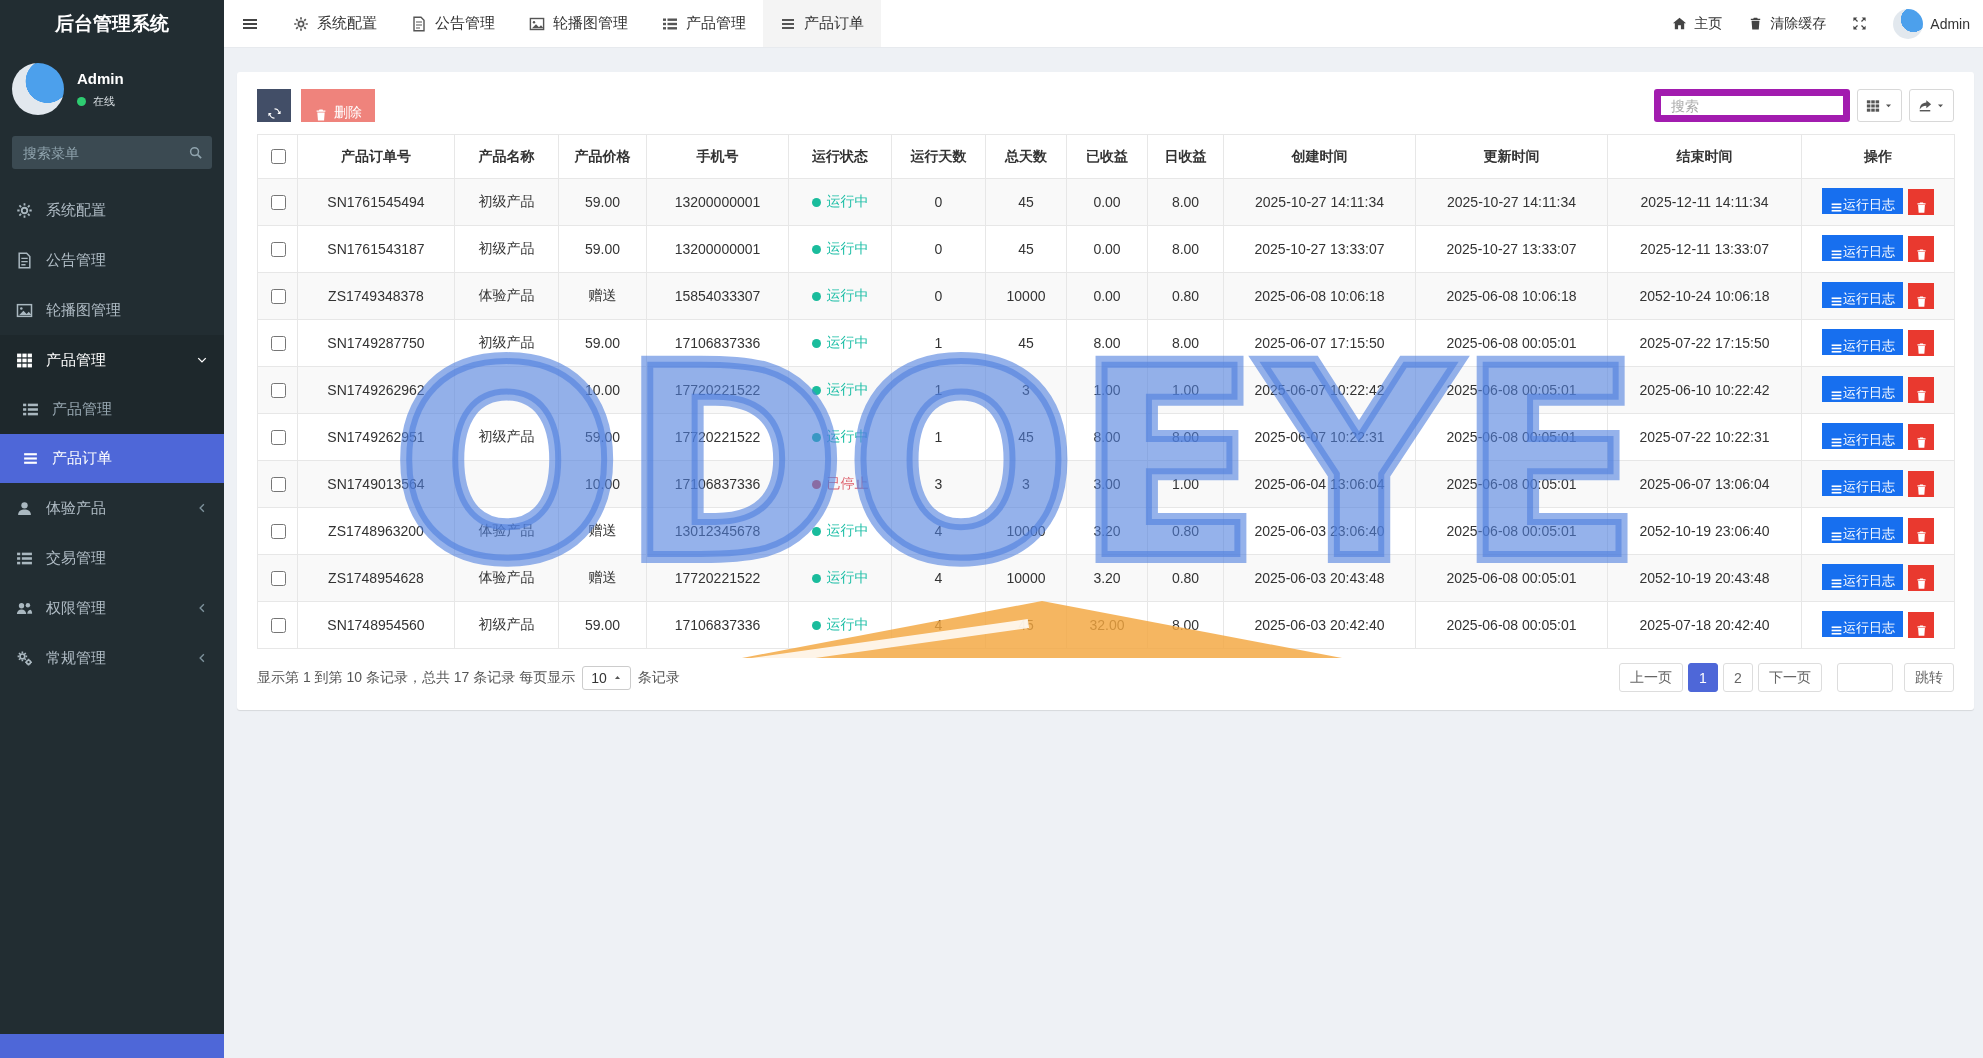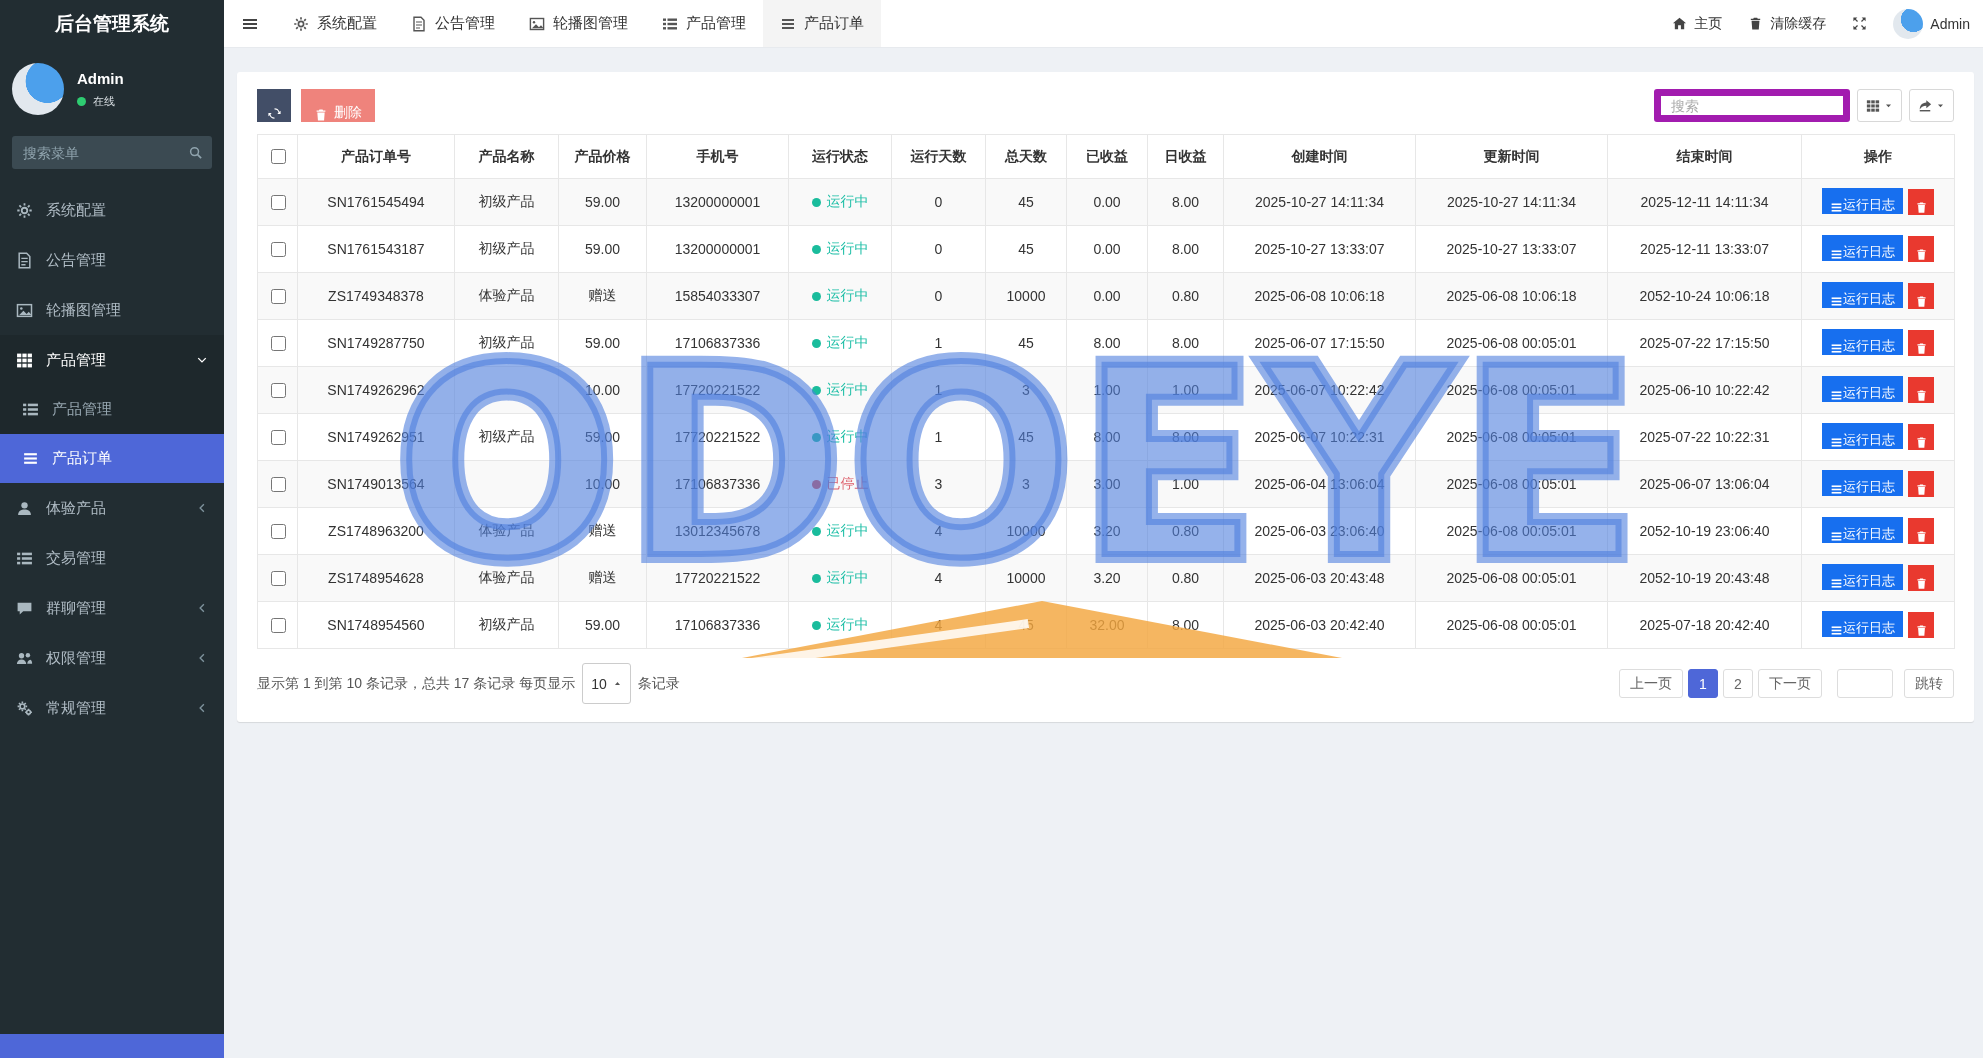--- a/index.html
+++ b/index.html
@@ -72,21 +72,21 @@
   .status.run .dot{background:#1abc9c;}
   .status.stop{color:#dd5f6b;}
   .status.stop .dot{background:#e0514d;}
   .btn-log{background:#176fef;color:#fff;height:26px;padding:0 8px;font-size:13px;gap:0;}
   .btn-log .icon{width:13px;height:13px;}
   .btn-rowdel{width:26px;height:26px;background:#e9392f;color:#fff;margin-left:5px;}
   .btn-rowdel .icon{width:13px;height:13px;}
 
   
   .table-footer{display:flex;align-items:center;margin-top:14px;font-size:14px;color:#555;}
-  .page-size{display:inline-flex;align-items:center;gap:6px;border:1px solid #ccc;border-radius:3px;height:41px;padding:0 8px;margin:0 7px;color:#333;background:#fff;cursor:pointer;}
+  .page-size{display:inline-flex;align-items:center;gap:6px;border:1px solid #ccc;border-radius:3px;height:24px;padding:0 8px;margin:0 7px;color:#333;background:#fff;cursor:pointer;}
   .page-size .caret{width:9px;height:9px;color:#555;}
   .pagination{margin-left:auto;display:flex;align-items:center;gap:5px;justify-content:space-between;}
   .page-btn{min-width:30px;height:29px;padding:0 10px;border:1px solid #ddd;border-radius:3px;background:#fff;color:#666;font-size:14px;display:inline-flex;align-items:center;justify-content:center;cursor:pointer;}
   .page-btn.num{padding:0;width:30px;}
   .page-btn.active{background:#4e67d8;border-color:#4e67d8;color:#fff;}
   .jump-input{width:56px;height:29px;border:1px solid #ddd;border-radius:3px;margin-left:10px;outline:none;}
   .jump-btn{margin-left:6px;}
 
   
   .watermark{position:absolute;left:383px;top:330px;width:1270px;text-align:center;pointer-events:none;z-index:30;}
@@ -216,33 +216,20 @@
             <rect x="5.5" y="6.8" width="9.5" height="2.4"></rect>
             <rect x="1" y="11.1" width="3" height="2.4"></rect>
             <rect x="5.5" y="11.1" width="9.5" height="2.4"></rect>
           </svg>
         </span>
         <span class="label">交易管理</span>
       </div>
       <div class="menu-item">
         <span class="icon">
           <svg viewBox="0 0 16 16" fill="currentColor">
-            <path d="M1.5 2.5h13v8.2H6.8L3.5 13.6v-2.9H1.5z"></path>
-          </svg>
-        </span>
-        <span class="label">群聊管理</span>
-        <span class="icon chevron">
-          <svg viewBox="0 0 16 16" fill="none" stroke="currentColor" stroke-width="1.8">
-            <path d="M10.5 3l-5 5 5 5"></path>
-          </svg>
-        </span>
-      </div>
-      <div class="menu-item">
-        <span class="icon">
-          <svg viewBox="0 0 16 16" fill="currentColor">
             <circle cx="5.2" cy="5.4" r="2.5"></circle>
             <circle cx="11.2" cy="5" r="2.1"></circle>
             <path d="M.8 13.2c0-2.7 2-4.3 4.4-4.3s4.4 1.6 4.4 4.3z"></path>
             <path d="M10.6 12.9c.1-2.1 1.2-3.5 2.9-3.7 1.1.5 1.7 1.9 1.7 3.7z"></path>
           </svg>
         </span>
         <span class="label">权限管理</span>
         <span class="icon chevron">
           <svg viewBox="0 0 16 16" fill="none" stroke="currentColor" stroke-width="1.8">
             <path d="M10.5 3l-5 5 5 5"></path>

